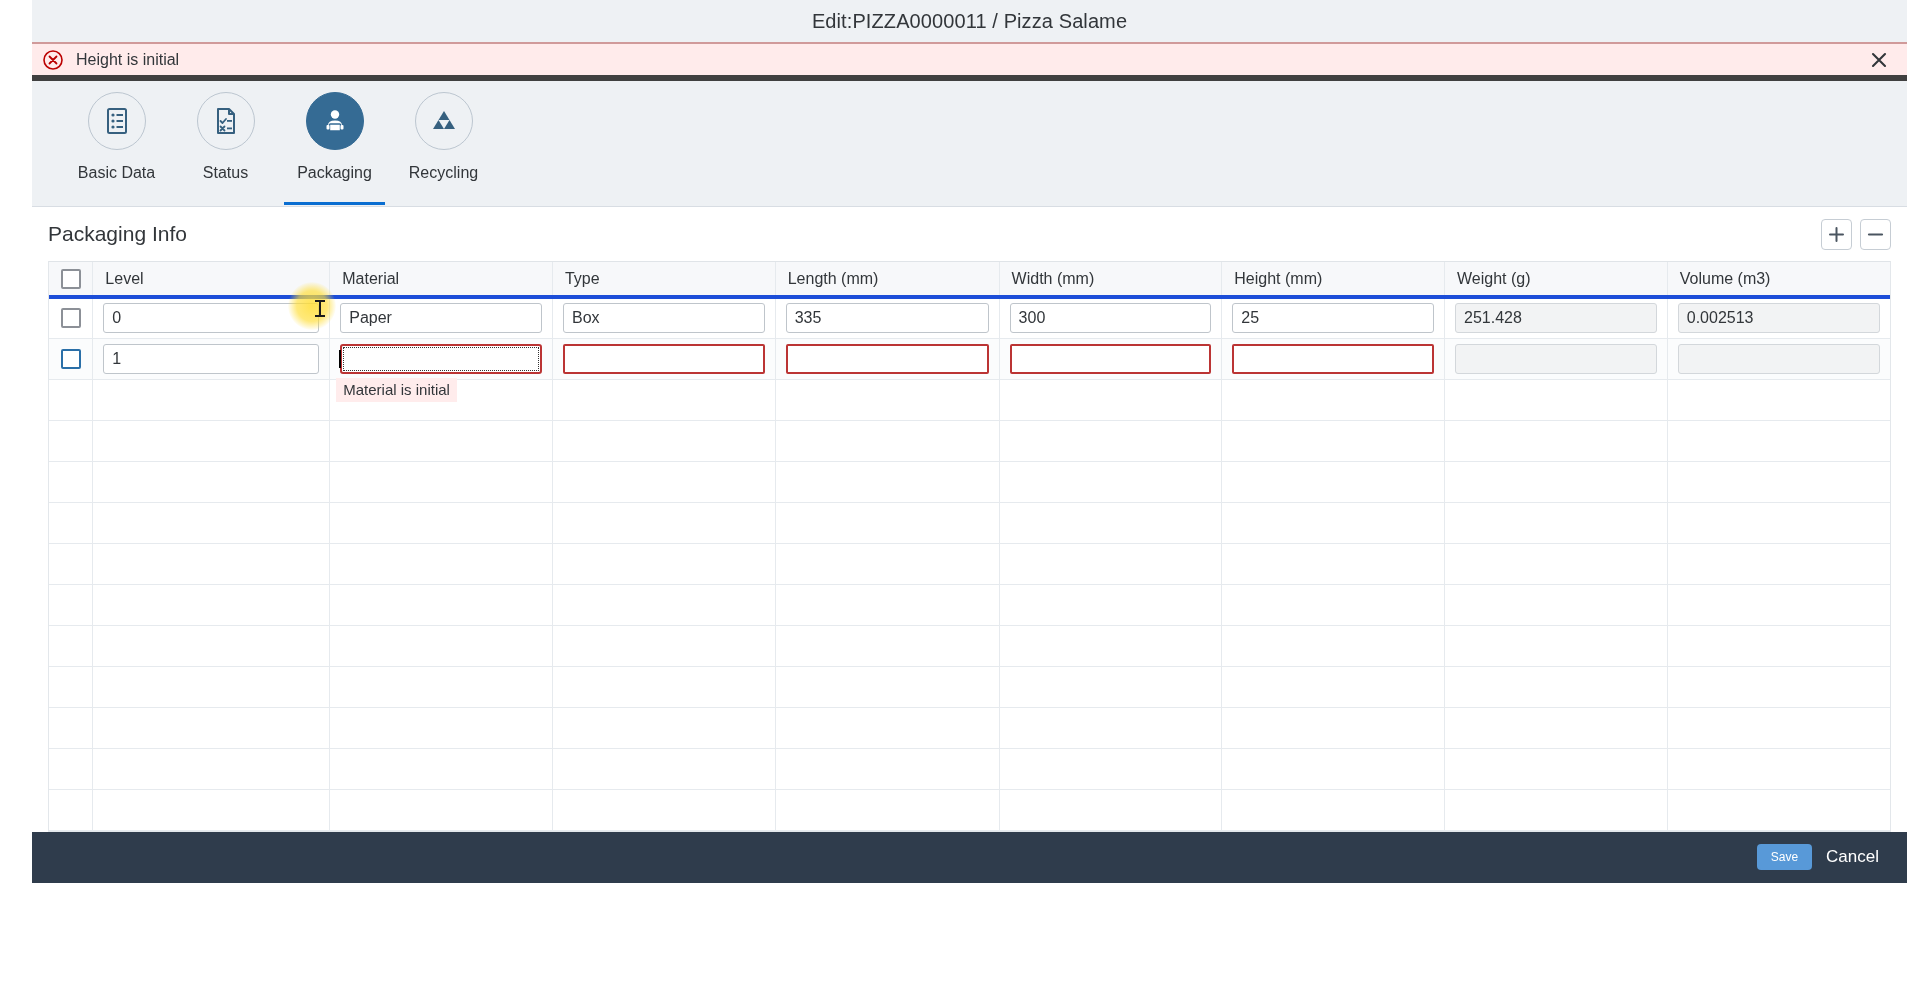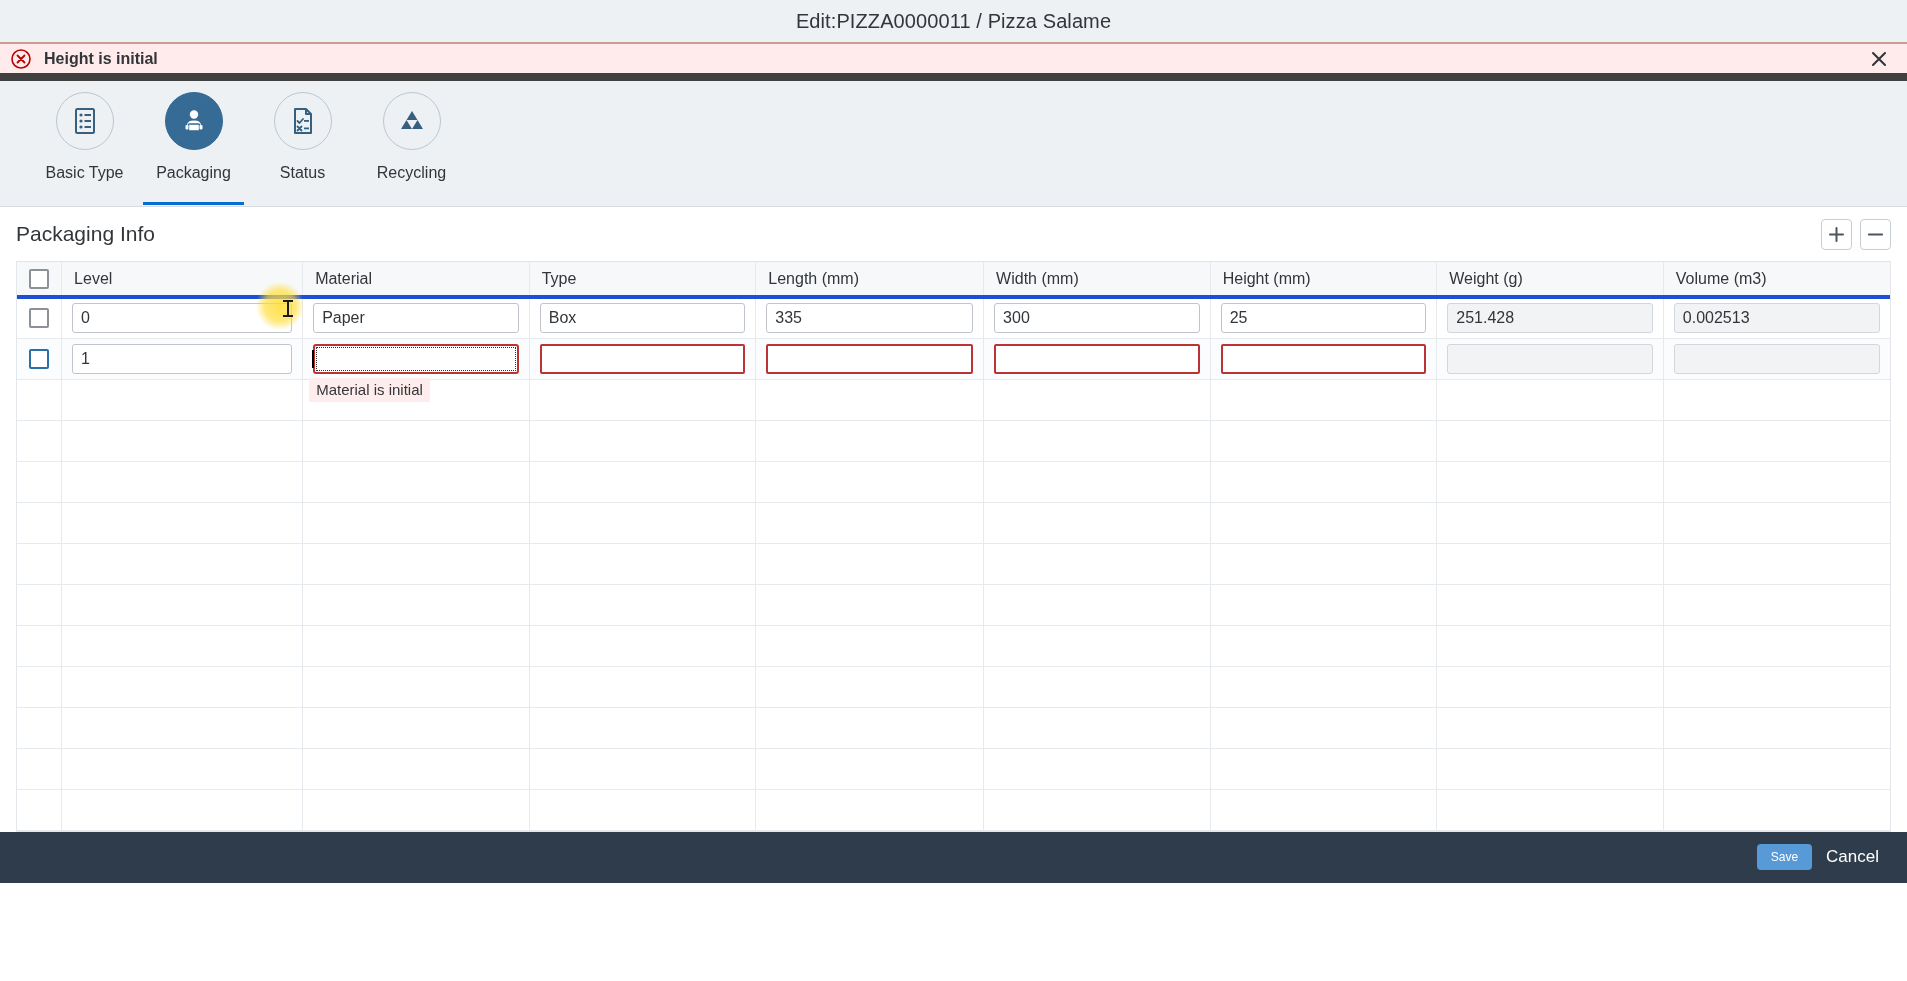--- a/index.html
+++ b/index.html
@@ -4,43 +4,42 @@
 <style>
   * { box-sizing: border-box; margin: 0; padding: 0; }
   html, body {
     width: 1907px; height: 981px;
     font-family: "Liberation Sans", sans-serif;
     background: #ffffff;
     overflow: hidden;
   }
 
   
-  .app { position: relative; width: 1907px; height: 742px; display: flex; flex-direction: column; background:#ffffff; }
+  .app { position: relative; width: 1907px; height: 742px; display: flex; flex-direction: column; background:#ffffff;padding-left:32px; }
 
   
   .titlebar {
     height: 42px;
     background: #eef1f4;
     display: flex; align-items: center; justify-content: center;
     flex: 0 0 42px;
   }
   .titlebar .title {
     font-size: 20px; color: #32363a; letter-spacing: .1px;
   }
 
   
   .msgstrip {
     flex: 0 0 39px; height: 39px;
     background: #ffebeb;
     border-top: 2px solid #d09a9a;
-    border-bottom: 8px solid #404040;
+    border-bottom: 6px solid #404040;
     display: flex; align-items: center;
     padding: 0 16px 0 10px;
     position: relative;
-    font-weight: bold;
   }
   .msg-icon { width: 22px; height: 22px; flex: 0 0 22px; display:block; }
   .msg-text { font-size: 16px; color: #32363a; margin-left: 12px; }
   .msg-close {
     margin-left: auto; width: 24px; height: 24px;
     display: flex; align-items: center; justify-content: center;
     cursor: pointer;
   }
   .msg-close svg { display:block; }
 
@@ -229,48 +228,48 @@
         <svg width="28" height="30" viewBox="0 0 28 30">
           <rect x="5" y="3" width="18" height="24" rx="1.5" fill="none" stroke="#36607f" stroke-width="2"></rect>
           <circle cx="10" cy="9" r="1.6" fill="#36607f"></circle>
           <circle cx="10" cy="15" r="1.6" fill="#36607f"></circle>
           <circle cx="10" cy="21" r="1.6" fill="#36607f"></circle>
           <rect x="13.5" y="8" width="6.5" height="2" fill="#36607f"></rect>
           <rect x="13.5" y="14" width="6.5" height="2" fill="#36607f"></rect>
           <rect x="13.5" y="20" width="6.5" height="2" fill="#36607f"></rect>
         </svg>
       </span>
-      <span class="lbl">Basic Type</span>
-    </div>
-
-    <div class="icontab active">
-      <span class="circ">
-        <svg width="30" height="30" viewBox="0 0 30 30">
-          <circle cx="15" cy="8.5" r="4.2" fill="#ffffff"></circle>
-          <path d="M8 19.5 q0 -5 7 -5 q7 0 7 5" fill="#ffffff"></path>
-          <rect x="9.5" y="18" width="11" height="7" rx="0.8" fill="#ffffff" stroke="#356b94" stroke-width="1.4"></rect>
-          <rect x="6.5" y="19" width="3" height="4.5" rx="1" fill="#ffffff"></rect>
-          <rect x="20.5" y="19" width="3" height="4.5" rx="1" fill="#ffffff"></rect>
-        </svg>
-      </span>
-      <span class="lbl">Packaging</span>
+      <span class="lbl">Basic Data</span>
     </div>
 
     <div class="icontab">
       <span class="circ">
         <svg width="28" height="30" viewBox="0 0 28 30">
           <path d="M6 3 h11 l5 5 v19 h-16 z" fill="none" stroke="#36607f" stroke-width="2" stroke-linejoin="round"></path>
           <path d="M17 3 v5 h5" fill="none" stroke="#36607f" stroke-width="2" stroke-linejoin="round"></path>
           <path d="M8.5 15 l2 2 l3.5 -4" fill="none" stroke="#36607f" stroke-width="1.8" stroke-linecap="round" stroke-linejoin="round"></path>
           <rect x="15" y="14" width="5" height="1.8" fill="#36607f"></rect>
           <path d="M8.5 20.5 l4 4 M12.5 20.5 l-4 4" stroke="#36607f" stroke-width="1.8" stroke-linecap="round"></path>
           <rect x="15" y="21.5" width="5" height="1.8" fill="#36607f"></rect>
         </svg>
       </span>
       <span class="lbl">Status</span>
+    </div>
+
+    <div class="icontab active">
+      <span class="circ">
+        <svg width="30" height="30" viewBox="0 0 30 30">
+          <circle cx="15" cy="8.5" r="4.2" fill="#ffffff"></circle>
+          <path d="M8 19.5 q0 -5 7 -5 q7 0 7 5" fill="#ffffff"></path>
+          <rect x="9.5" y="18" width="11" height="7" rx="0.8" fill="#ffffff" stroke="#356b94" stroke-width="1.4"></rect>
+          <rect x="6.5" y="19" width="3" height="4.5" rx="1" fill="#ffffff"></rect>
+          <rect x="20.5" y="19" width="3" height="4.5" rx="1" fill="#ffffff"></rect>
+        </svg>
+      </span>
+      <span class="lbl">Packaging</span>
     </div>
 
     <div class="icontab">
       <span class="circ">
         <svg width="30" height="30" viewBox="0 0 30 30">
           <path d="M15 5 l5.5 9 h-11 z" fill="#36607f"></path>
           <path d="M9.5 14 l5.5 9 h-11 z" fill="#36607f"></path>
           <path d="M20.5 14 l5.5 9 h-11 z" fill="#36607f"></path>
         </svg>
       </span>

